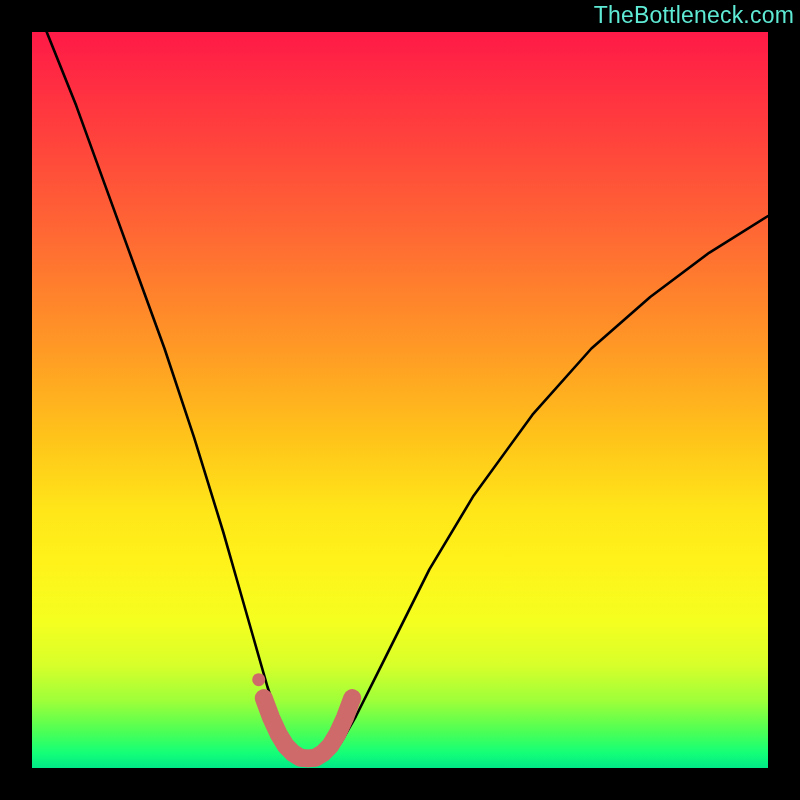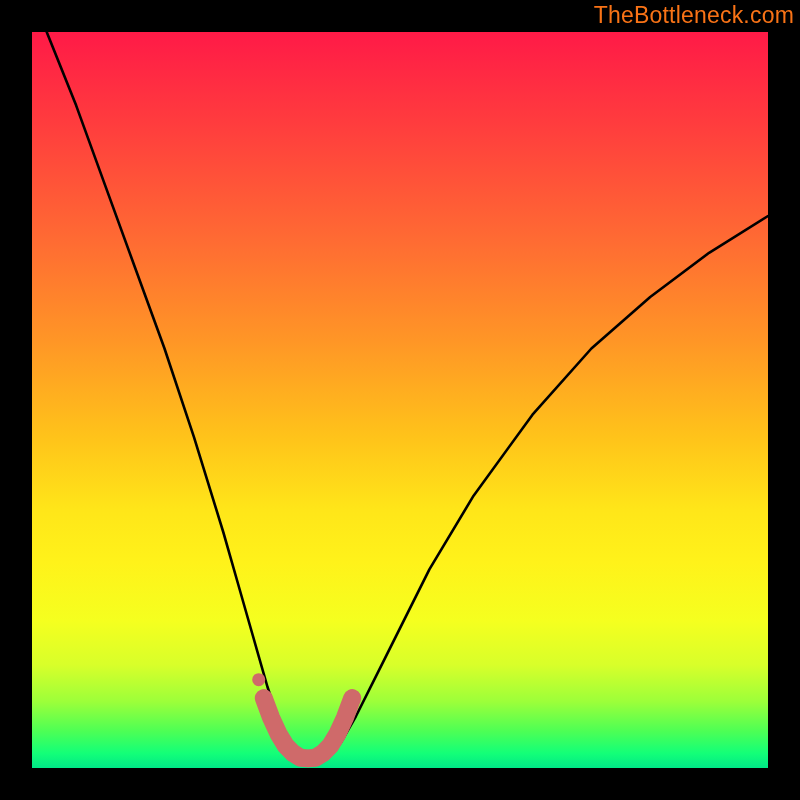--- a/index.html
+++ b/index.html
@@ -39,21 +39,21 @@
       #9cff3a 91%,
       #4dff55 95%,
       #13ff78 98%,
       #00e887 100%
     );
   }
   .watermark {
     position: absolute;
     top: 2px;
     right: 6px;
-    color: #f97316;
+    color: #5eead4;
     font-size: 23px;
     letter-spacing: 0.2px;
     margin-left: 20px;
   }
   svg.curves {
     position: absolute;
     left: 0;
     top: 0;
     width: 736px;
     height: 736px;

